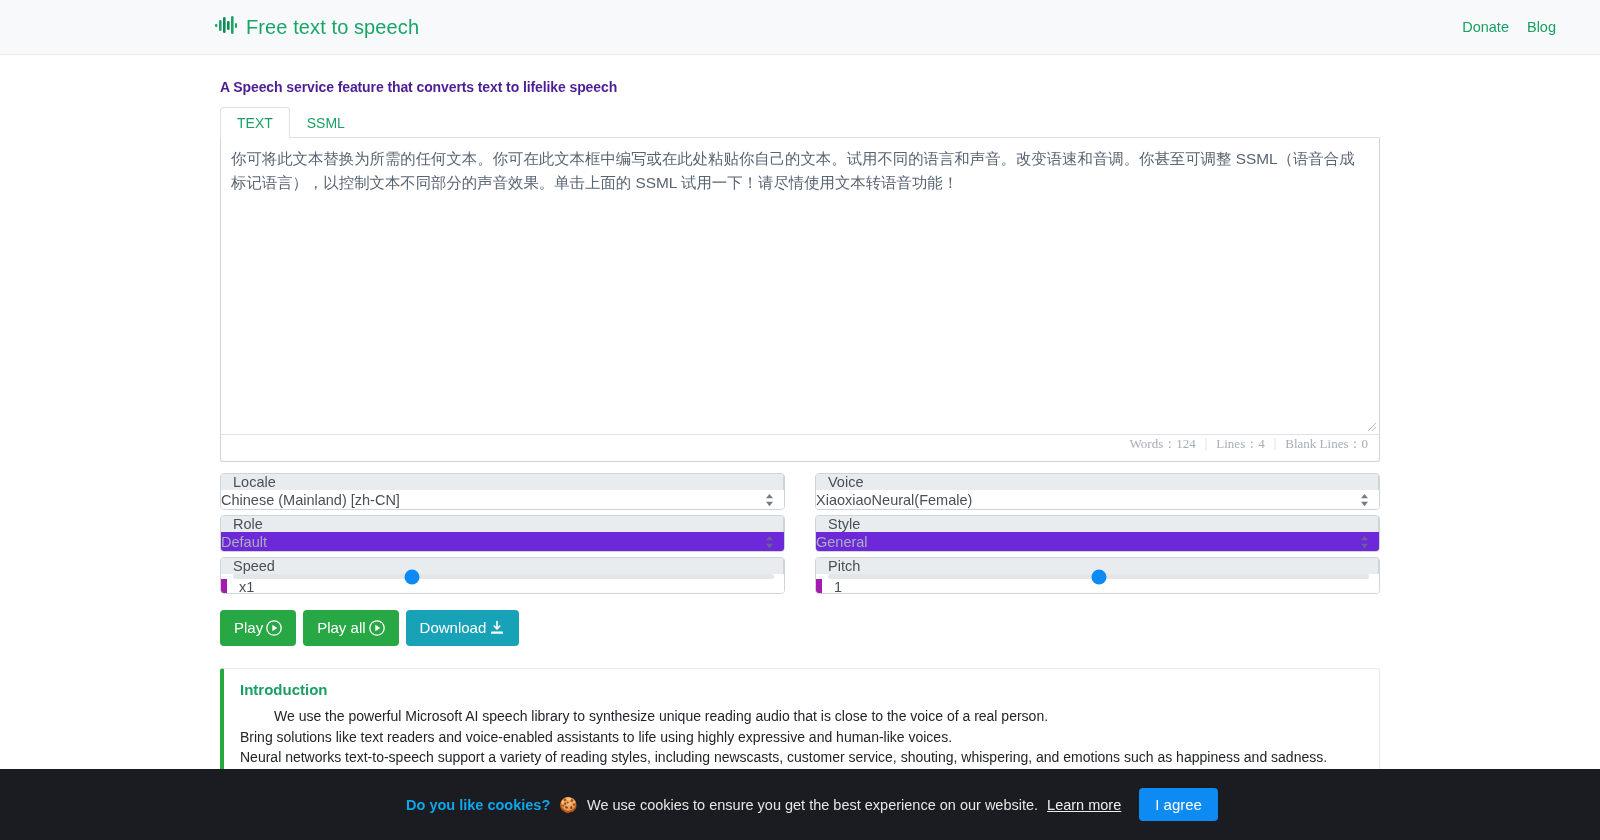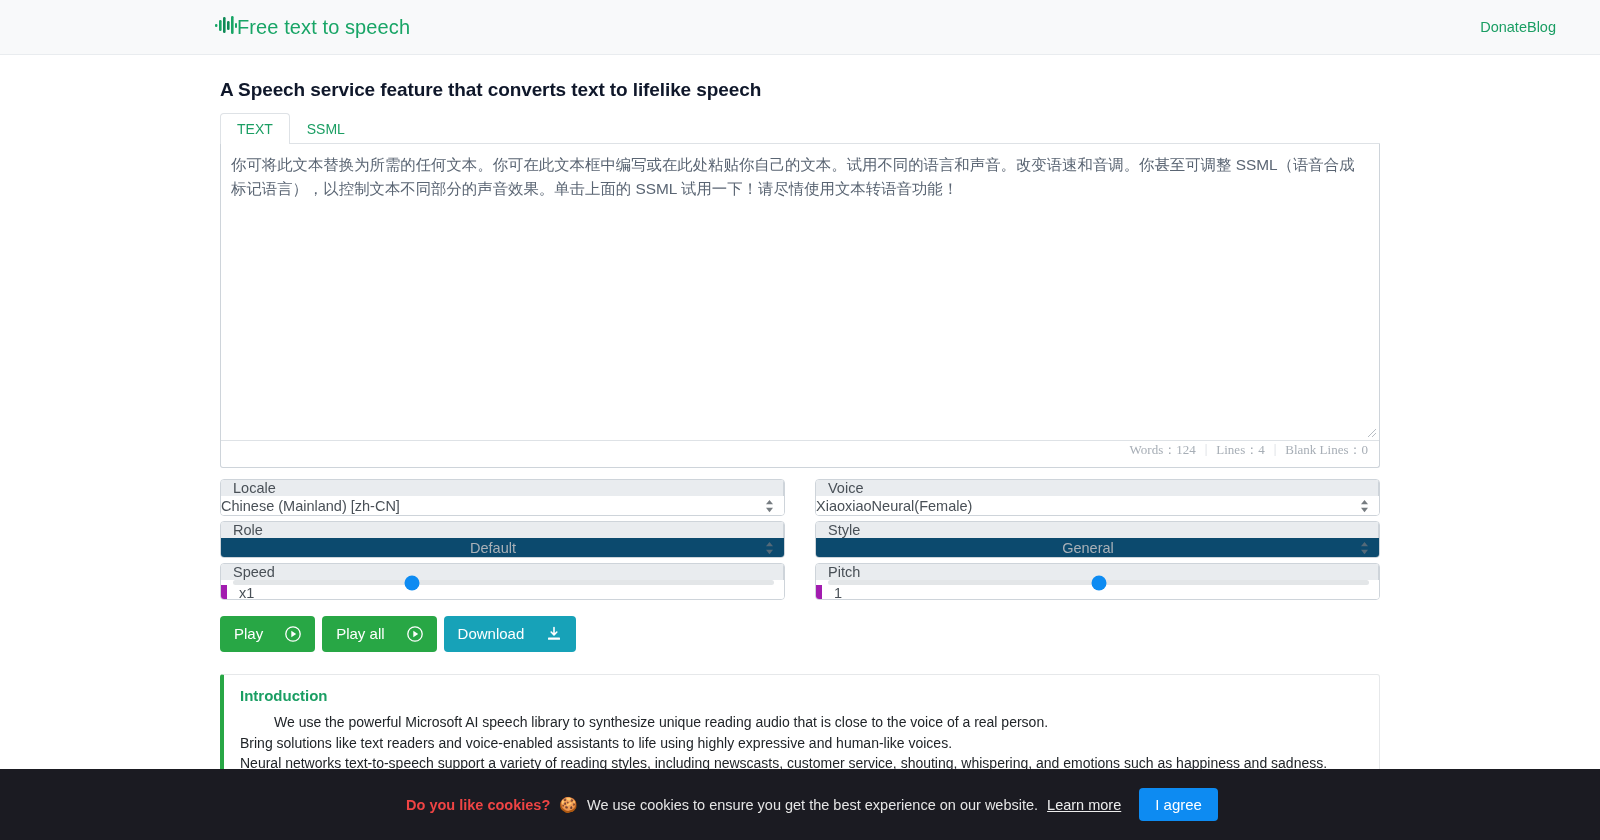--- a/index.html
+++ b/index.html
@@ -18,51 +18,52 @@
     height: 55px;
     background: #f8f9fa;
     border-bottom: 1px solid #e9ecef;
     display: flex;
     align-items: center;
     padding: 0 36px 0 215px;
   }
   .brand {
     display: flex;
     align-items: center;
-    gap: 0;
+    gap: 9px;
     text-decoration: none;
   }
   .brand-icon { display: block; }
   .brand-text {
     color: #18a566;
     font-size: 20px;
     letter-spacing: .1px;
   }
   .nav-right {
     margin-left: auto;
     display: flex;
     align-items: flex-end;
+    gap: 18px;
     padding-right: 8px;
   }
   .nav-link {
     color: #1a9e63;
     font-size: 14.5px;
     text-decoration: none;
   }
 
   
   .container {
     width: 1160px;
     margin: 0 auto;
     padding-top: 10px;
   }
   .page-title {
-    font-size: 19px;
+    font-size: 14px;
     font-weight: bold;
-    color: #0f172a;
+    color: #4c1d95;
     margin: 14px 0 12px 0;
     letter-spacing: -.1px;
   }
 
   
   .tabs {
     display: flex;
     align-items: flex-end;
     border-bottom: 1px solid #dee2e6;
     height: 31px;
@@ -165,24 +166,23 @@
     display: flex;
     align-items: center;
     padding: 0 10px 0 0;
     font-size: 14.5px;
     color: #495057;
     background: #fff;
     position: relative;
     cursor: pointer;
   }
   .select-field.disabled {
-    background: #0c4a6e;
+    background: #6d28d9;
     color: #a9b0b7;
     cursor: default;
-    text-align: center;
   }
   .select-field .val { flex: 1; }
   .chev {
     width: 9px;
     height: 14px;
     flex: 0 0 auto;
     opacity: .75;
   }
   .slider-field {
     flex: 1;
@@ -227,21 +227,21 @@
   }
   .btn {
     border: none;
     border-radius: 4px;
     font-size: 15px;
     font-family: "Liberation Sans", sans-serif;
     color: #fff;
     padding: 8px 14px;
     display: inline-flex;
     align-items: center;
-    gap: 22px;
+    gap: 3px;
     cursor: pointer;
     line-height: 20px;
   }
   .btn-green { background: #28a745; }
   .btn-blue { background: #17a2b8; }
 
   
   .intro {
     margin-top: 22px;
     border: 1px solid #e6e8ea;
@@ -270,21 +270,21 @@
     height: 71px;
     background: #1b1b22;
     display: flex;
     align-items: center;
     justify-content: center;
     gap: 9px;
     color: #e6e6e6;
     font-size: 14.5px;
     z-index: 20;
   }
-  .cookie-strong { font-weight: bold; color: #ef4444; margin-left: 24px; }
+  .cookie-strong { font-weight: bold; color: #0ea5e9; margin-left: 24px; }
   .cookie-emoji { font-size: 15px; }
   .cookie-learn {
     color: #ffffff;
     text-decoration: underline;
     opacity: .92;
   }
   .btn-agree {
     background: #0d8bf2;
     color: #fff;
     border: none;

